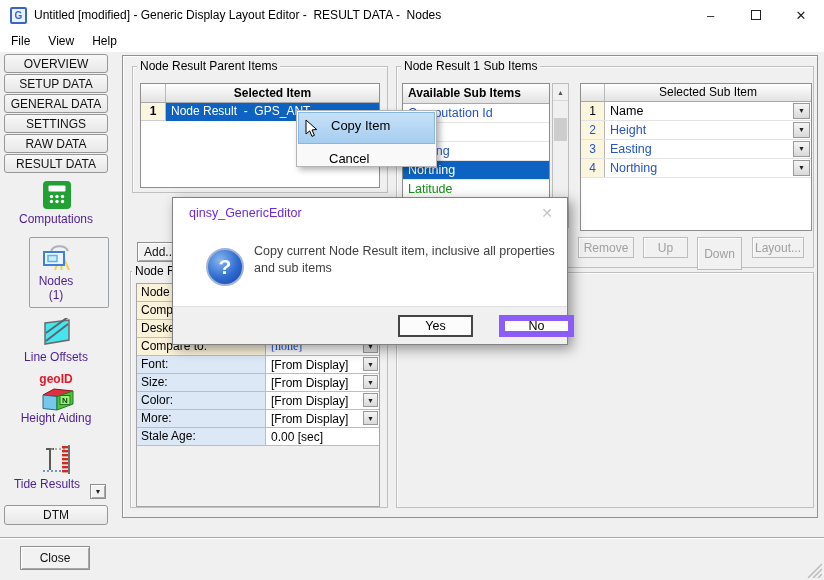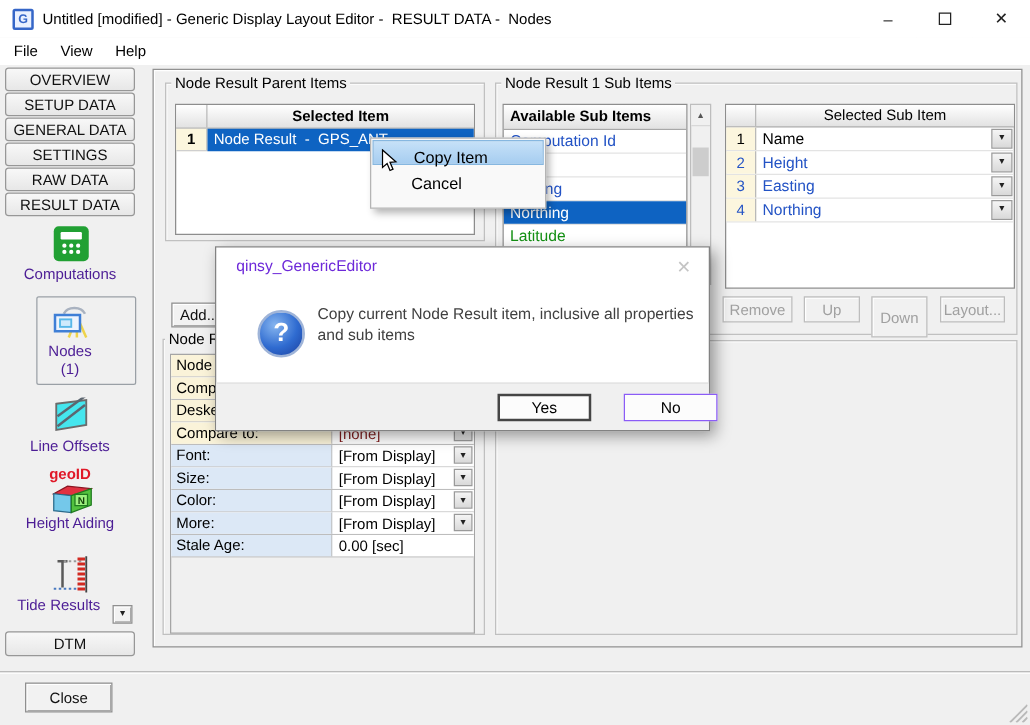--- a/index.html
+++ b/index.html
@@ -60,21 +60,21 @@
     text-align:center; line-height:17px; font-weight:bold; }
   .sel-cell { flex:1; background:#0e63c2; color:#fff; line-height:17px; padding-left:5px; }
 
   
   .prop-box { left:136px; top:283px; width:244px; height:224px; border:1px solid #a5a5a5; background:#f0f0f0; }
   .prow { display:flex; height:18px; border-bottom:1px solid #bdbdbd; background:#fff; }
   .plabel { width:129px; border-right:1px solid #bdbdbd; line-height:17px; padding-left:4px; }
   .plabel.cream { background:#faf3d9; }
   .plabel.blue  { background:#dce8f6; }
   .pvalue { flex:1; display:flex; align-items:center; padding-left:5px; background:#fff; position:relative; }
-  .pvalue .muted { color:#7f1d1d; }
+  .pvalue .muted { color:#1d4ed8;font-family:Liberation Serif, serif; }
   .combo { position:absolute; right:1px; top:1px; width:15px; height:14px;
     background:linear-gradient(#f5f5f5,#d9d9d9); border:1px solid #9a9a9a;
     display:flex; align-items:center; justify-content:center; font-size:7px; color:#222; }
 
   
   .avail-box { left:402px; top:83px; width:148px; height:145px; background:#fff; border:1px solid #8d8d8d; overflow:hidden; }
   .avail-head { height:20px; background:linear-gradient(#ffffff,#e2e2e2); border-bottom:1px solid #a8a8a8;
     font-weight:bold; line-height:19px; padding-left:5px; }
   .avail-row { height:19px; line-height:18px; padding-left:5px; border-bottom:1px solid #e3e3e3; font-size:12.5px; }
   .txt-blue { color:#2353c5; } .txt-green { color:#149114; }
@@ -90,35 +90,35 @@
   .selsub-head .c1 { flex:1; text-align:center; line-height:17px; }
   .selsub-row { display:flex; height:19px; border-bottom:1px solid #e3e3e3; }
   .selsub-num { width:24px; background:#fcf6de; border-right:1px solid #b9b9b9; text-align:center; line-height:18px; }
   .selsub-val { flex:1; position:relative; line-height:18px; padding-left:5px; font-size:12.5px; }
   .selsub-val .combo { top:1px; right:1px; width:17px; height:16px; }
 
   
   .ctx-menu { left:296px; top:110px; width:141px; height:57px; background:#f9f9f9;
     border:1px solid #b4b4b4; box-shadow:3px 3px 6px rgba(0,0,0,0.30); }
   .ctx-item { height:27px; line-height:27px; padding-left:32px; font-size:13px; color:#000; }
-  .ctx-hl { margin:1px; height:20px; line-height:25px; background:linear-gradient(#c6e1f8,#a6cdf0);
+  .ctx-hl { margin:1px; height:32px; line-height:25px; background:linear-gradient(#c6e1f8,#a6cdf0);
     border:1px solid #86b7e0; }
 
   
   .dialog { left:172px; top:197px; width:396px; height:148px; background:#fff; border:1px solid #828282;
     box-shadow:4px 4px 12px rgba(0,0,0,0.40); }
   .dlg-title { left:16px; top:0; height:30px; line-height:30px; font-size:12.5px; color:#6d28d9; }
   .dlg-close { right:10px; top:0; height:30px; line-height:30px; font-size:14px; color:#c4c4c4; padding:0 4px; }
   .dlg-icon { left:33px; top:50px; width:38px; height:38px; border-radius:50%;
     background:radial-gradient(circle at 35% 30%, #86b5ef, #2f6bd0 55%, #1b3f9e);
     border:2px solid #9fb4d8; color:#fff; font-weight:bold; font-size:21px;
     display:flex; align-items:center; justify-content:center; }
   .dlg-msg { left:81px; top:45px; width:322px; font-size:12.5px; line-height:17px; color:#404040; }
   .dlg-footer { left:0; top:108px; width:394px; height:38px; background:#f0f0f0; border-top:1px solid #e0e0e0; }
-  .dlg-btn { top:117px; width:75px; height:22px; background:#fcfcfc; border:1px solid #8b5cf6;
+  .dlg-btn { top:117px; width:75px; height:22px; background:#fcfcfc; border:6px solid #8b5cf6;
     display:flex; align-items:center; justify-content:center; font-size:12.5px; }
   .dlg-btn.focused { border:2px solid #454545; }
 
   .separator { left:0; top:537px; width:824px; height:2px; border-top:1px solid #a9a9a9; border-bottom:1px solid #ffffff; }
 </style>
 </head>
 <body>
 
 <div class="abs titlebar">
   <div class="abs app-icon">G</div>

